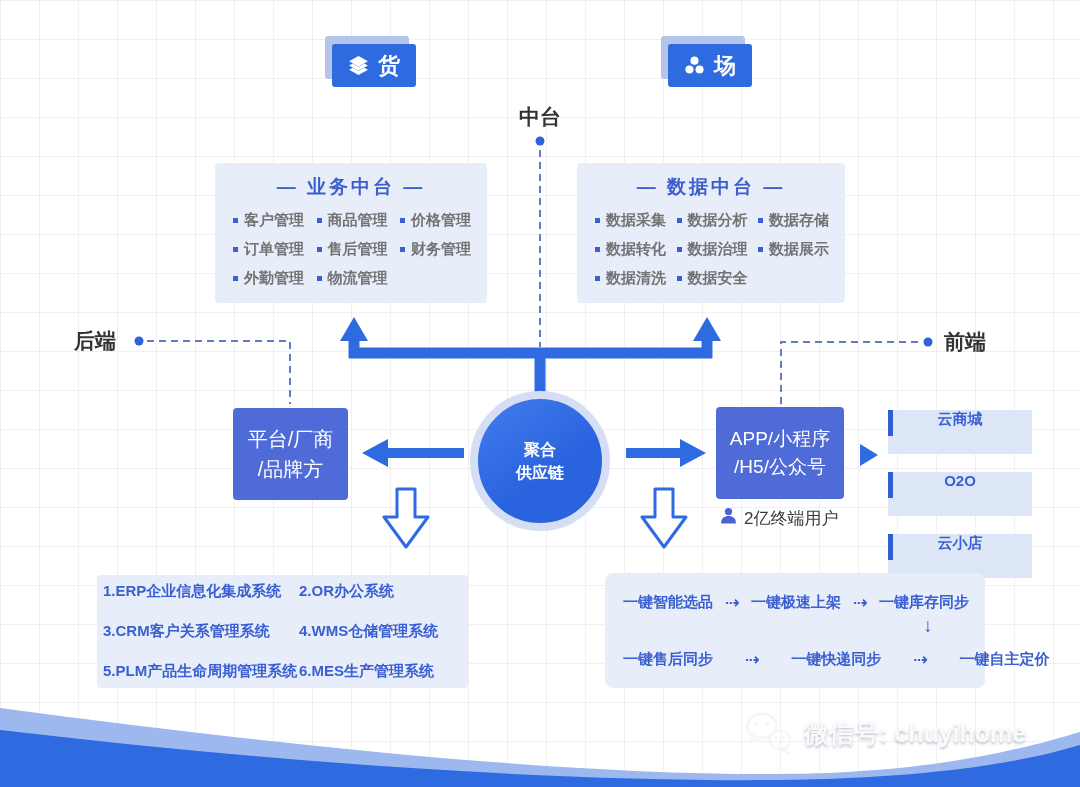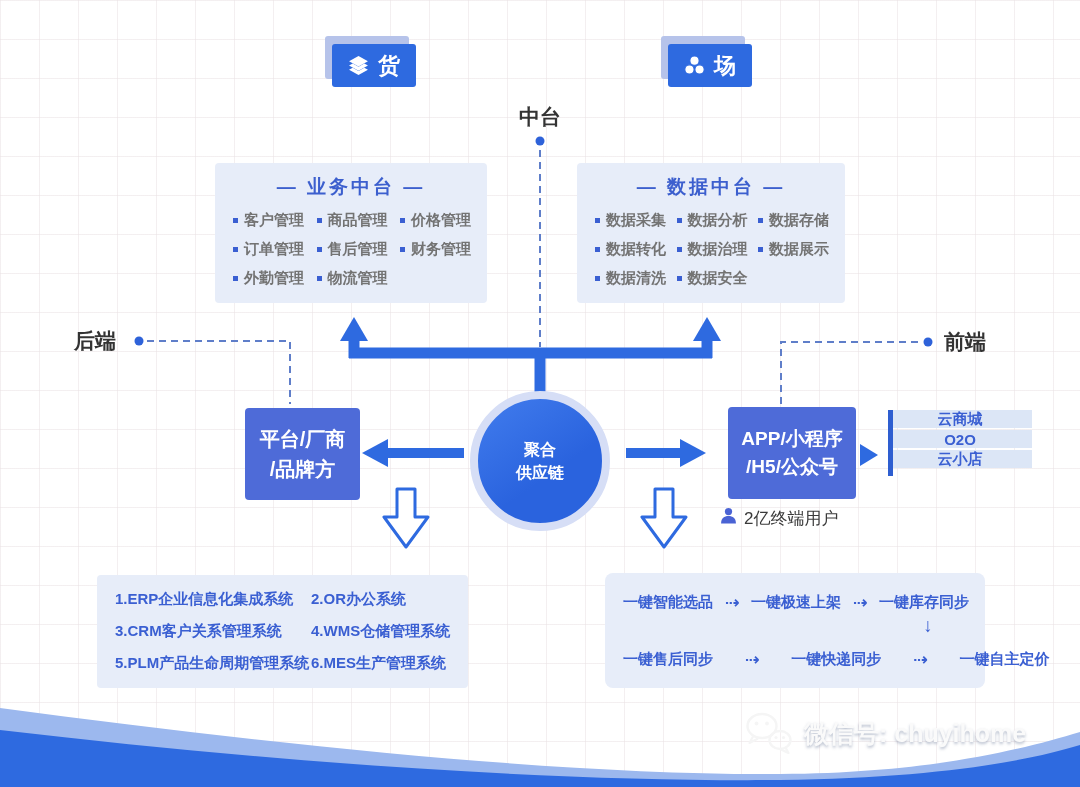--- a/index.html
+++ b/index.html
@@ -31,39 +31,39 @@
   .p-item{display:flex;align-items:center;gap:6px;color:#737373;font-size:15px;font-weight:bold;white-space:nowrap;}
   .sq{width:5px;height:5px;background:#3a5fd2;flex:0 0 auto;}
 
   
   .circle{position:absolute;left:470px;top:391px;width:124px;height:124px;border-radius:50%;
           border:8px solid #d6def6;background:linear-gradient(145deg,#3f7aec 5%,#2a63de 60%);
           display:flex;flex-direction:column;align-items:center;justify-content:center;
           color:#fff;font-size:16px;font-weight:bold;line-height:1.45;white-space:nowrap;}
 
   
-  .node-box{position:absolute;background:#4e6bd8;border-radius:4px;color:#fff;font-weight:bold;
+  .node-box{position:absolute;background:#4e6bd8;border-radius:4px;color:#fff;font-weight:normal;
             display:flex;flex-direction:column;align-items:center;justify-content:center;
-            line-height:1.5;white-space:nowrap;margin-left:12px;}
+            line-height:1.5;white-space:nowrap;}
   .node-supplier{left:233px;top:408px;width:115px;height:92px;font-size:20px;}
   .node-channels{left:716px;top:407px;width:128px;height:92px;font-size:19px;}
 
   .users-note{position:absolute;left:720px;top:507px;display:flex;align-items:flex-start;gap:7px;
               color:#3a3a3a;font-size:17px;font-weight:500;white-space:nowrap;}
 
   
   .chan-list{position:absolute;left:888px;top:410px;width:144px;}
-  .chan-item{position:relative;height:18px;margin-bottom:2px;background:#dce6f6;
-             display:flex;align-items:center;justify-content:center;
+  .chan-item{position:relative;height:44px;margin-bottom:18px;background:#dce6f6;
+             display:flex;align-items:flex-start;justify-content:center;
              color:#3a5fd2;font-size:15px;font-weight:bold;}
   .chan-bar{position:absolute;left:0;top:0;width:5px;height:26px;background:#2e5ed0;}
 
   
   .sys-panel{position:absolute;left:97px;top:575px;width:371px;height:113px;background:#e7edf9;border-radius:4px;
-             display:grid;grid-template-columns:196px auto;align-content:center;row-gap:13px;padding:0 0 0 18px;box-sizing:border-box;}
+             display:grid;grid-template-columns:196px auto;align-content:center;row-gap:21px;padding:0 0 0 6px;box-sizing:border-box;}
   .sys-item{color:#3a5fd2;font-size:15px;font-weight:bold;white-space:nowrap;}
 
   .oneclick-panel{position:absolute;left:605px;top:573px;width:380px;height:115px;background:#e7edf9;border-radius:8px;}
   .oc-row{position:absolute;left:18px;right:16px;display:flex;justify-content:space-between;align-items:center;}
   .oc-row1{top:19px;}
   .oc-row2{top:76px;gap:32px;}
   .oc-item{color:#3a5fd2;font-size:15px;font-weight:bold;white-space:nowrap;}
   .oc-arrow{color:#3a5fd2;font-size:17px;font-weight:bold;}
   .oc-down{position:absolute;left:308px;top:42px;width:30px;text-align:center;
            color:#3a5fd2;font-size:19px;font-weight:bold;}

